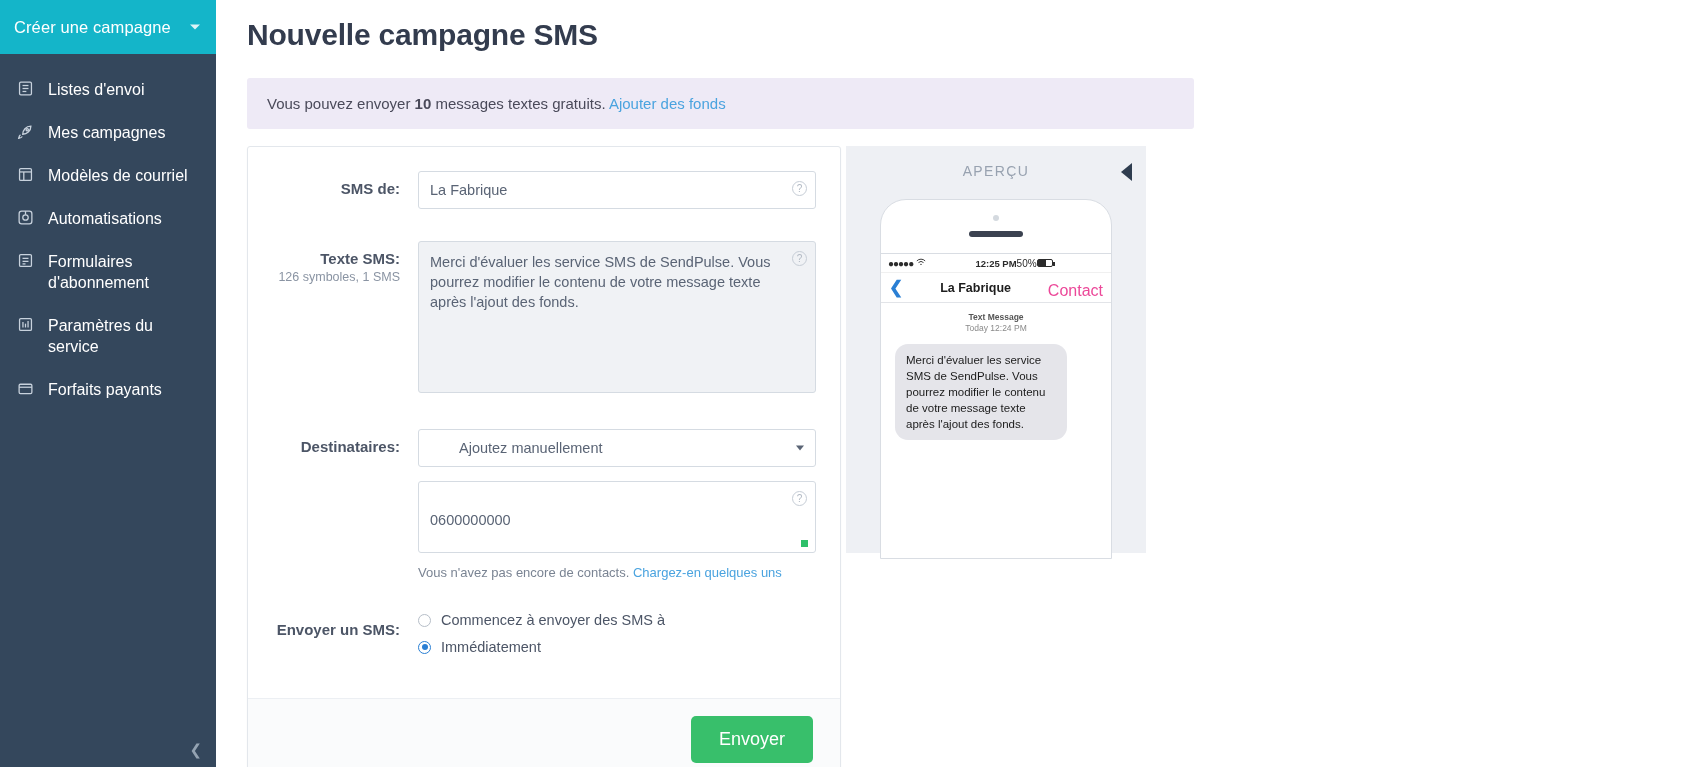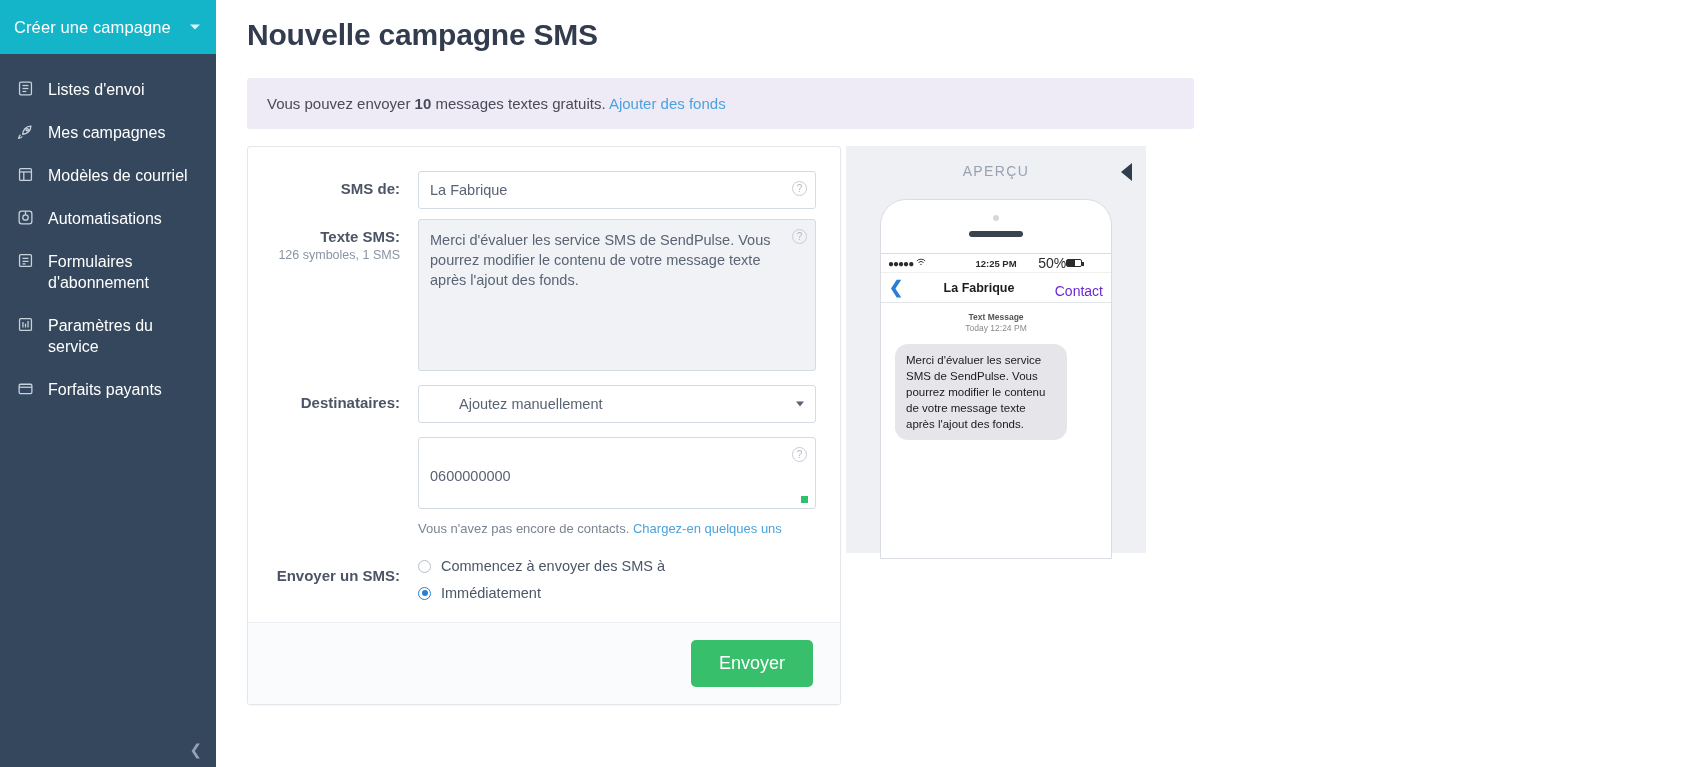--- a/index.html
+++ b/index.html
@@ -121,21 +121,21 @@
     border: 1px solid #e3e7ec;
     border-radius: 3px;
     box-shadow: 0 1px 2px rgba(0,0,0,.04);
     position: relative;
     z-index: 2;
     padding: 24px 0 0 0;
   }
   .form-row {
     display: flex;
     padding: 0 24px;
-    margin-bottom: 10px;
+    margin-bottom: 32px;
   }
   .form-label {
     width: 146px;
     flex: 0 0 146px;
     text-align: right;
     padding-right: 18px;
     padding-top: 9px;
     font-size: 15px;
     font-weight: 700;
     color: #4c5566;
@@ -341,21 +341,21 @@
     display: flex;
     align-items: center;
     padding: 0 7px;
     font-size: 9px;
     color: #2b2b2b;
     border-bottom: 1px solid #f0f0f0;
   }
   .sb-left { display: flex; align-items: center; gap: 3px; flex: 1; }
   .dots { letter-spacing: -1px; font-size: 10px; }
   .sb-center { flex: 0 0 auto; font-weight: 700; font-size: 9.5px; }
-  .sb-right { flex: 1; display: flex; align-items: center; justify-content: center; gap: 0; font-size: 14px;}
+  .sb-right { flex: 1; display: flex; align-items: center; justify-content: flex-start; gap: 0; font-size: 10px;}
   .battery {
     width: 16px; height: 8px;
     border: 1px solid #2b2b2b;
     border-radius: 2px;
     position: relative;
   }
   .battery::after {
     content: "";
     position: absolute;
     right: -3px; top: 2px;
@@ -369,21 +369,21 @@
   }
   .nav-bar {
     height: 30px;
     display: flex;
     align-items: center;
     padding: 0 8px;
     border-bottom: 1px solid #e2e4e8;
   }
   .nav-back { color: #2a7fd4; font-size: 17px; flex: 0 0 auto; font-weight: 700; }
   .nav-title { flex: 1; text-align: center; font-size: 12.5px; font-weight: 700; color: #1d1d1d; }
-  .nav-contact { color: #6d28d9; font-size: 14px; flex: 0 0 auto; margin-top: 7px; }
+  .nav-contact { color: #ec4899; font-size: 16px; flex: 0 0 auto; margin-top: 7px; }
   .msg-meta {
     text-align: center;
     font-size: 8.5px;
     color: #8a8a8a;
     line-height: 11px;
     margin-top: 9px;
   }
   .msg-meta b { color: #555; }
   .bubble {
     margin: 10px 12px 0 14px;

